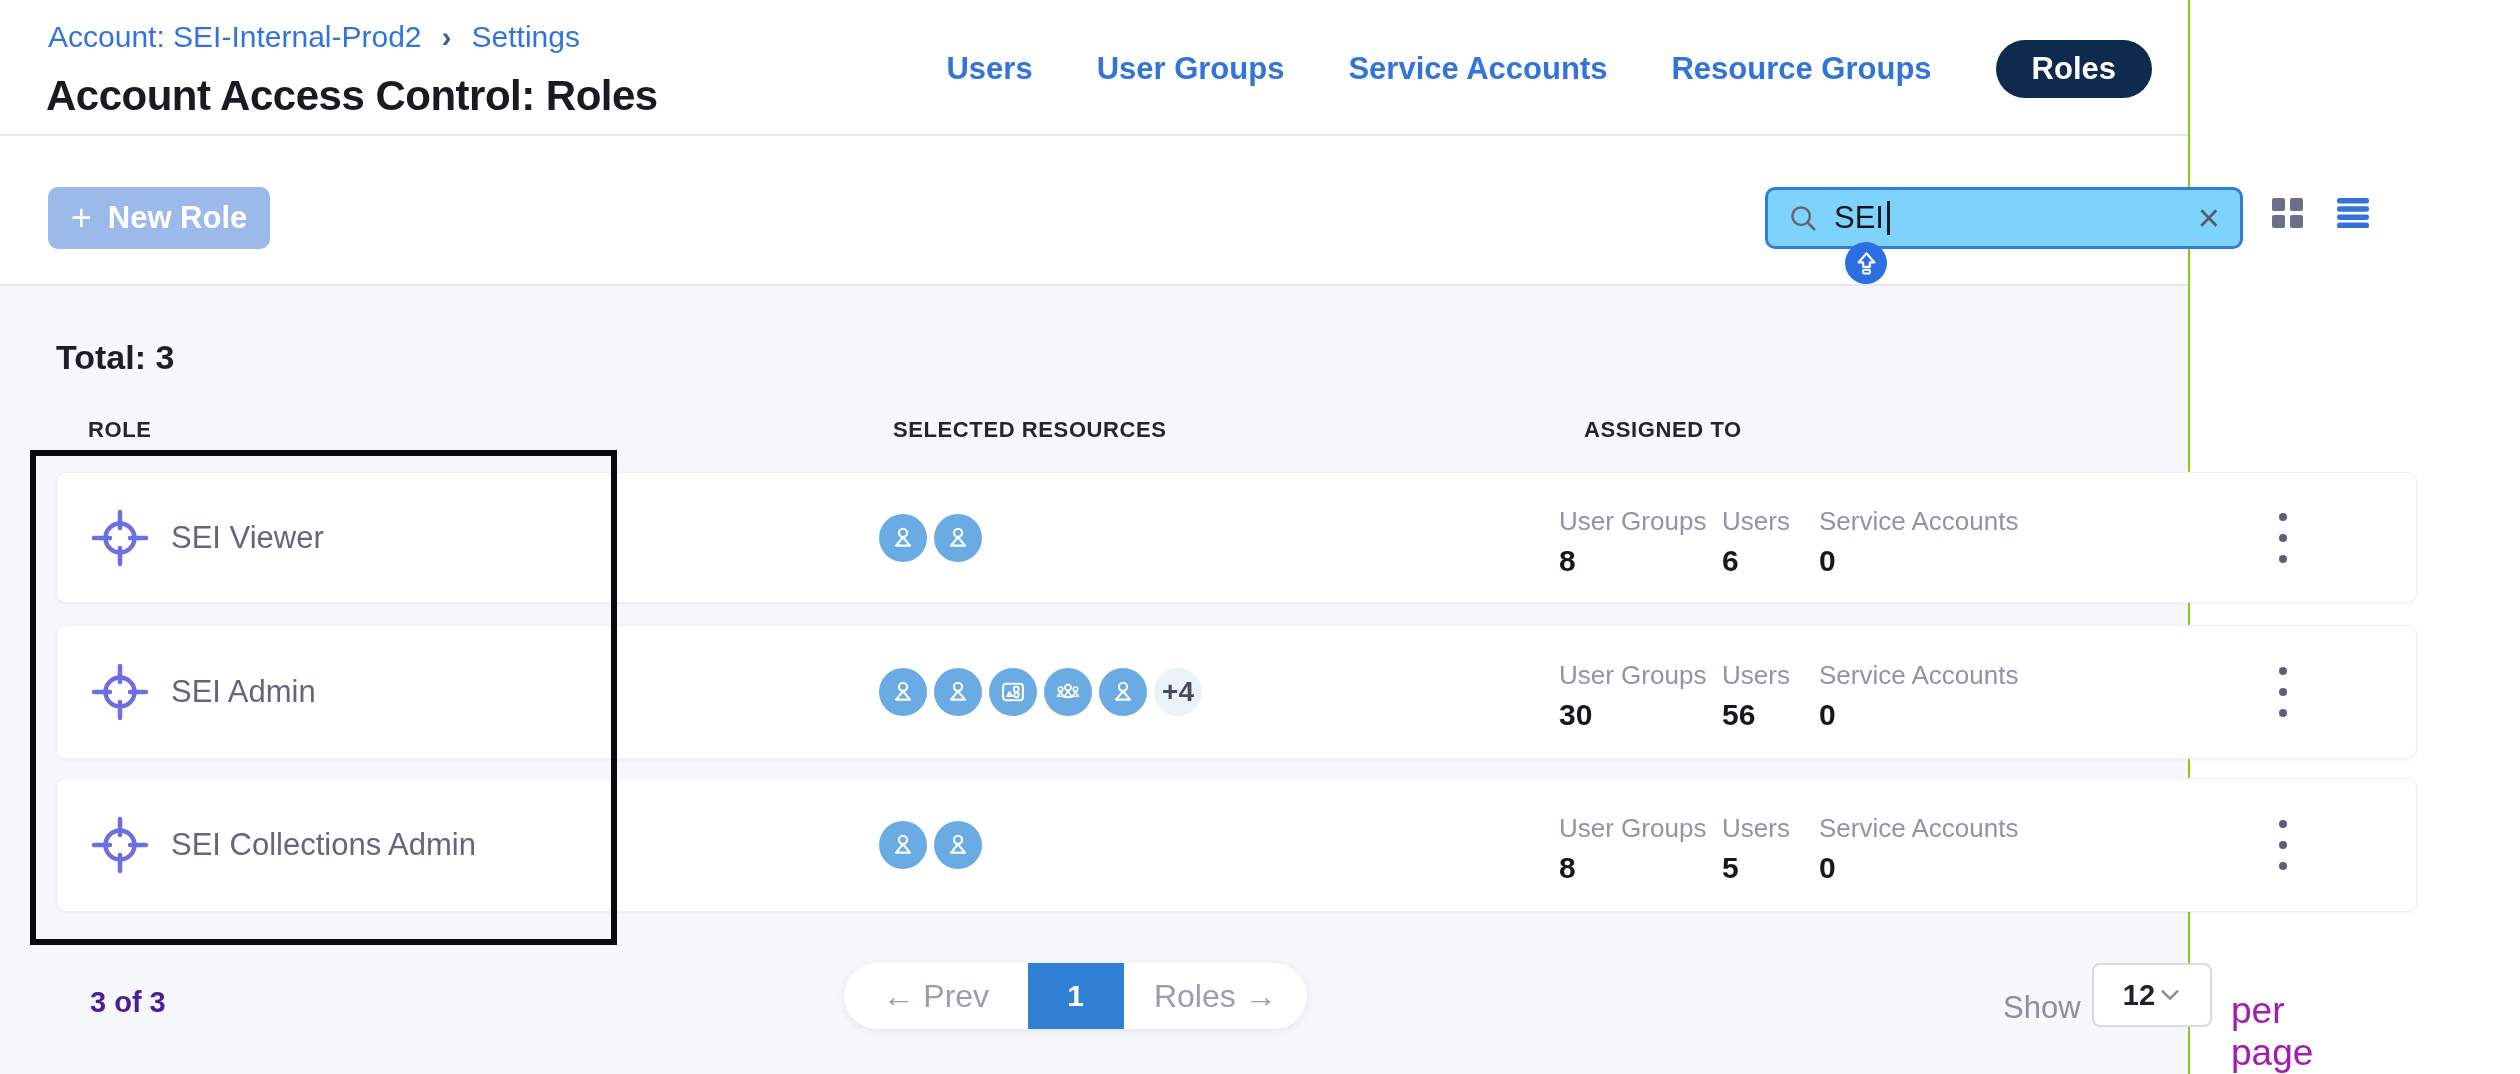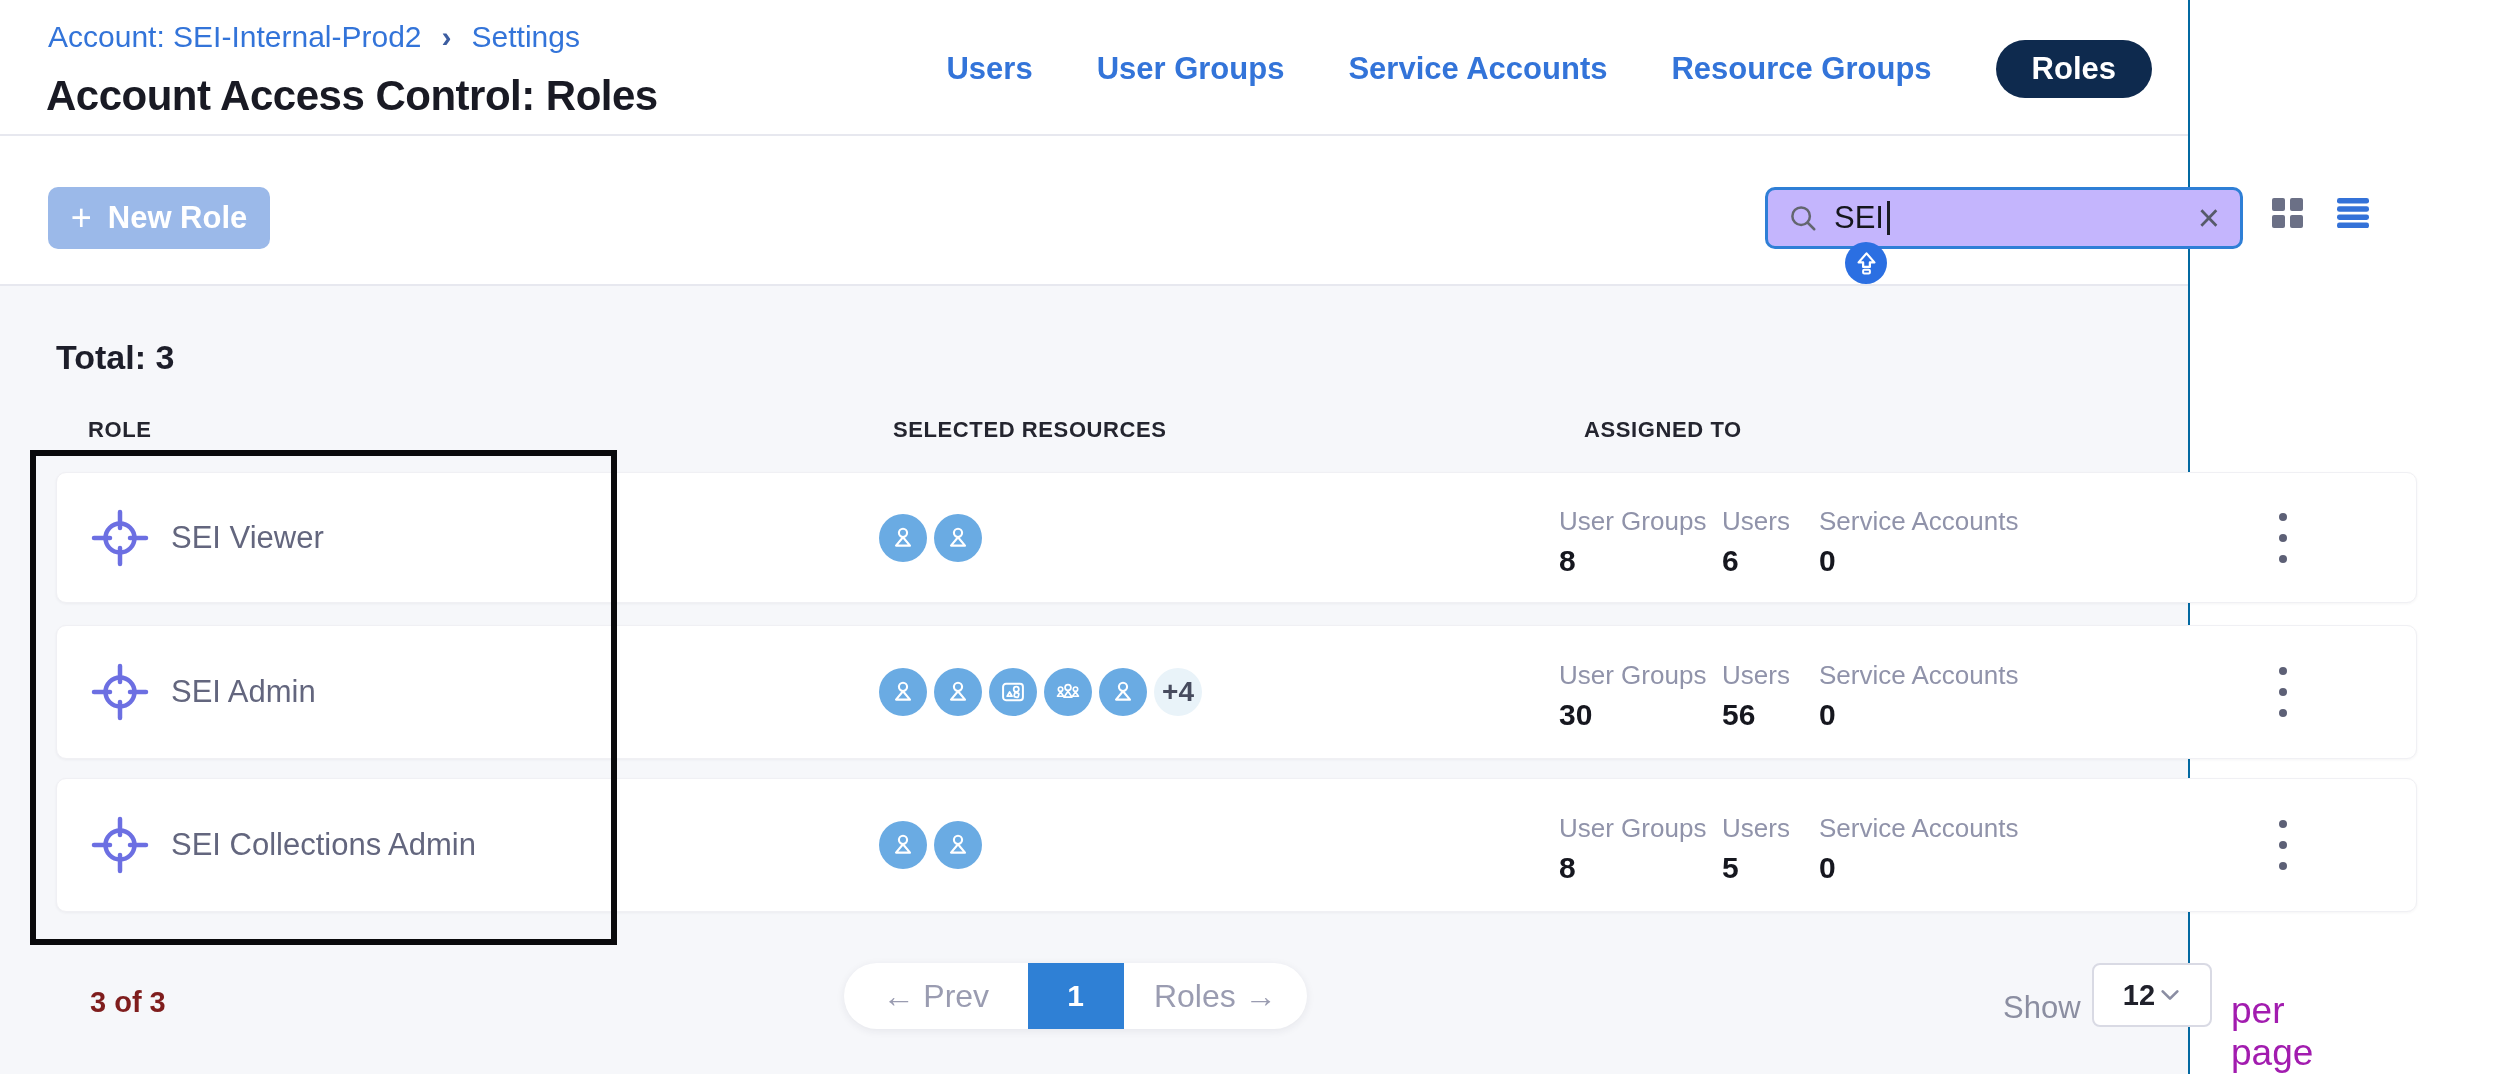--- a/index.html
+++ b/index.html
@@ -1,19 +1,19 @@
 <!DOCTYPE html>
 <html><head>
 <meta charset="utf-8">
 <style>
   * { margin:0; padding:0; box-sizing:border-box; }
   html,body { width:2520px; height:1074px; background:#ffffff; overflow:hidden;
               font-family:"Liberation Sans","DejaVu Sans",sans-serif; }
   .container { position:absolute; left:0; top:0; width:2190px; height:1074px;
-               background:#fff; border-right:2px solid #0369a1;padding-left:38px; }
+               background:#fff; border-right:2px solid #84cc16;padding-left:38px; }
 
   
   .topbar { position:absolute; left:0; top:0; width:100%; height:136px; background:#fff;
             border-bottom:2px solid #e7e8ef; }
   .breadcrumb { position:absolute; left:48px; top:20px; display:flex; align-items:center;
                 gap:20px; font-size:30px; color:#3374d9; }
   .breadcrumb .crumb { cursor:pointer; }
   .breadcrumb .sep { color:#3c5da0; font-weight:700; font-size:30px; }
   .page-title { position:absolute; left:46px; top:72px; font-size:42px; font-weight:700;
                 color:#191a24; letter-spacing:-0.5px; }
@@ -24,21 +24,21 @@
 
   
   .toolbar { position:absolute; left:0; top:136px; width:100%; height:150px; background:#fff;
              border-bottom:2px solid #e7e8ef; }
   .btn-new-role { position:absolute; left:48px; top:51px; width:222px; height:62px;
                   background:#9bb9e9; border:none; border-radius:10px; color:#fff;
                   font-weight:700; font-size:31px; display:flex; align-items:center;
                   justify-content:center; gap:16px; font-family:inherit; }
   .btn-new-role .plus { font-size:36px; font-weight:400; line-height:1; }
   .search-wrap { position:absolute; left:1765px; top:51px; width:478px; height:62px;
-                 background:#c4b5fd; border:3px solid #2f7fd6; border-radius:10px;
+                 background:#7dd3fc; border:3px solid #2f7fd6; border-radius:10px;
                  display:flex; align-items:center; padding:0 20px;text-align:center; }
   .search-text { font-size:31px; color:#15161d; margin-left:16px; }
   .caret { width:3px; height:34px; background:#1b1c26; margin-left:3px; }
   .clear-x { margin-left:auto; font-size:38px; color:#565a6a; line-height:1; cursor:pointer; }
   .toggle { position:absolute; top:62px; cursor:pointer; }
   .shift-circle { position:absolute; left:1845px; top:106px; width:42px; height:42px;
                   border-radius:50%; background:#2b6fe2; display:flex; align-items:center;
                   justify-content:center; z-index:20; }
 
   
@@ -66,21 +66,21 @@
                 justify-content:center; }
   .acol { position:absolute; top:50%; transform:translateY(-44%); }
   .alabel { font-size:26px; color:#9093aa; margin-bottom:7px; white-space:nowrap; }
   .aval { font-size:30px; font-weight:700; color:#16171f; }
   .kebab { position:absolute; left:2206px; top:50%; transform:translateY(-50%); width:40px;
            display:flex; flex-direction:column; align-items:center; gap:13px; cursor:pointer;
            padding:6px 0; }
   .kebab i { width:8px; height:8px; border-radius:50%; background:#5d6076; }
 
   
-  .count { position:absolute; left:90px; top:700px; font-size:29px; font-weight:700; color:#7f1d1d; }
+  .count { position:absolute; left:90px; top:700px; font-size:29px; font-weight:700; color:#4c1d95; }
   .pager { position:absolute; left:844px; top:677px; width:463px; height:66px; background:#fff;
            border-radius:36px; display:flex; align-items:stretch; overflow:hidden;
            box-shadow:0 2px 8px rgba(40,41,61,0.08); }
   .pager .pgbtn { flex:1; display:flex; align-items:center; justify-content:center;
                   font-size:32px; color:#9a9cb1; cursor:pointer; white-space:nowrap; }
   .pager .pgcur { width:96px; background:#2f80d5; color:#fff; font-size:30px; font-weight:700;
                   display:flex; align-items:center; justify-content:center; cursor:pointer; }
   .show-label { position:absolute; left:2003px; top:704px; font-size:31px; color:#8b8ea1; }
   .size-select { position:absolute; left:2092px; top:677px; width:120px; height:64px;
                  background:#fff; border:2px solid #d9dae4; border-radius:8px; display:flex;

